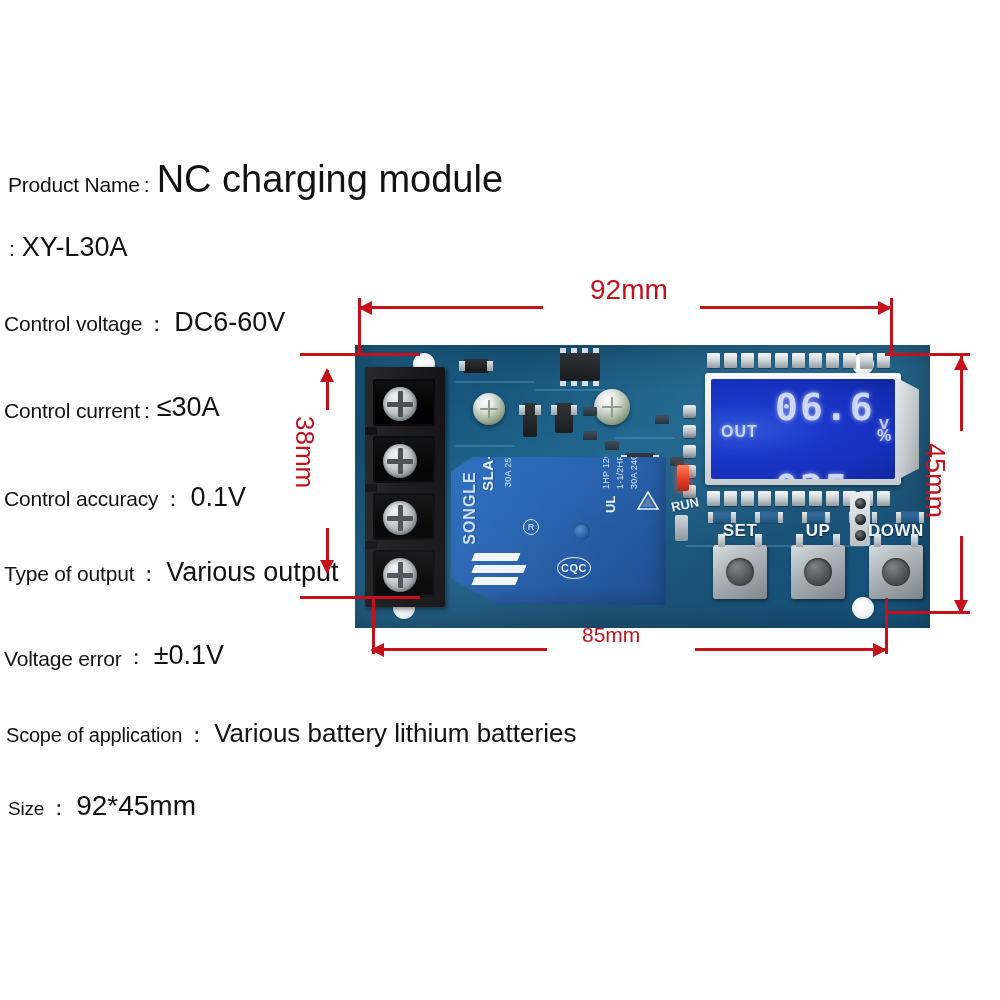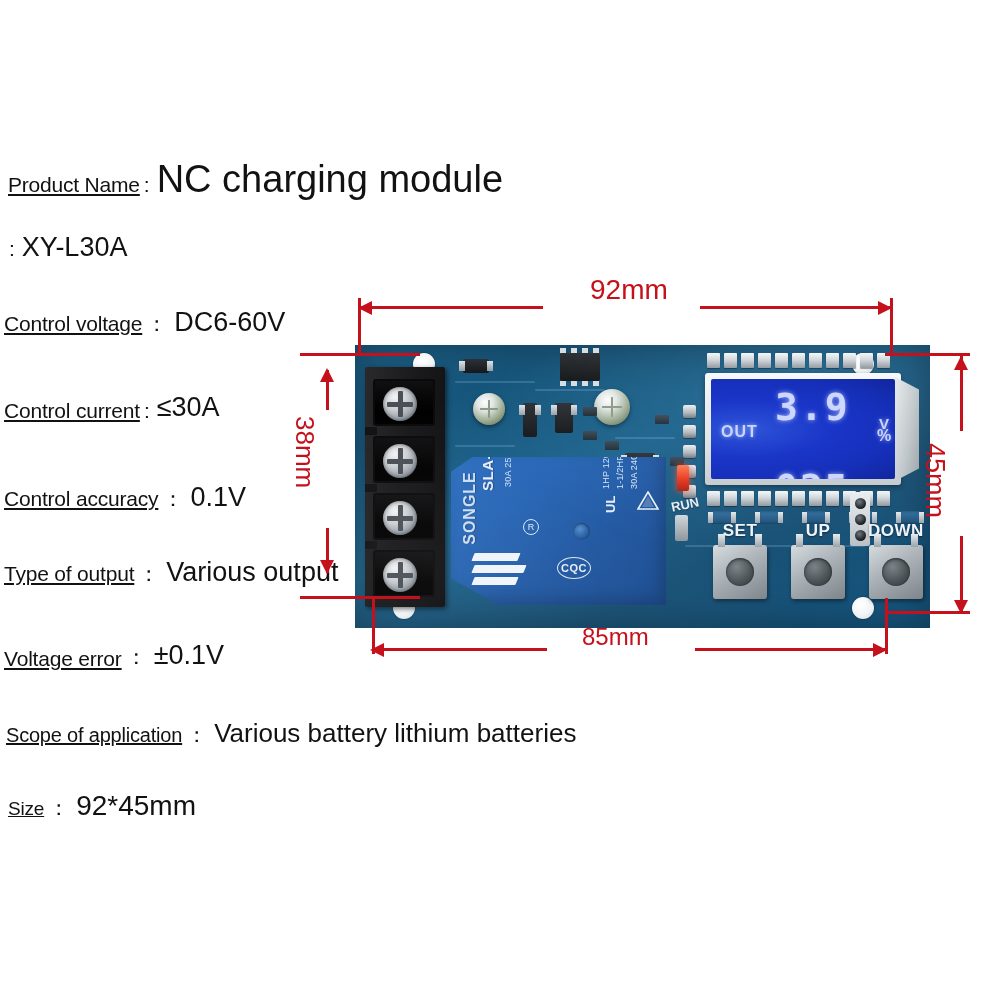--- a/index.html
+++ b/index.html
@@ -14,21 +14,21 @@
 
   
   .spec-list { position:absolute; left:0; top:0; width:700px; }
   .spec-row {
     position:absolute;
     white-space:nowrap;
     color:#121212;
     display:flex;
     align-items:baseline;
   }
-  .spec-label { font-size:21px; letter-spacing:-0.2px;text-decoration:underline; }
+  .spec-label { font-size:21px; letter-spacing:-0.2px; }
   .spec-sep   { font-size:21px; padding:0 2px 0 4px; }
   .spec-value { font-size:27px; padding-left:5px; letter-spacing:0px; }
 
   .r0 { left:8px;  top:158px; }
   .r1 { left:5px;  top:232px; }
   .r2 { left:4px;  top:307px; }
   .r3 { left:4px;  top:392px;align-items:flex-end; }
   .r4 { left:4px;  top:482px; }
   .r5 { left:4px;  top:557px; }
   .r6 { left:4px;  top:640px;align-items:flex-end; }
@@ -396,21 +396,21 @@
     position:absolute; width:0; height:0;
   }
   .arr.left  { border-top:7px solid transparent; border-bottom:7px solid transparent; border-right:14px solid #c5111b; }
   .arr.right { border-top:7px solid transparent; border-bottom:7px solid transparent; border-left:14px solid #c5111b; }
   .arr.up    { border-left:7px solid transparent; border-right:7px solid transparent; border-bottom:14px solid #c5111b; }
   .arr.down  { border-left:7px solid transparent; border-right:7px solid transparent; border-top:14px solid #c5111b; }
 
   .ext { position:absolute; background:#c5111b; }
 
   
-  .d85-lbl { position:absolute; left:282px; top:355px; font-size:24px; color:#c5111b; }
+  .d85-lbl { position:absolute; left:282px; top:355px; font-size:21px; color:#c5111b; }
   .d85-l { left:72px; top:380px; width:175px; height:3px; }
   .d85-r { left:395px; top:380px; width:190px; height:3px; }
 
   
   .d45-lbl {
     position:absolute; left:650px; top:175px;
     font-size:27px; color:#c5111b;
     transform:rotate(90deg); transform-origin:left top;
   }
   .d45-t { left:660px; top:88px;  width:3px; height:75px; }
@@ -583,21 +583,21 @@
       <span class="pin"></span>
       <span class="pin"></span>
       <span class="pin"></span>
       <span class="pin"></span>
       <span class="pin"></span>
     </div>
 
     <div class="lcd-frame">
       <div class="lcd">
         <span class="lcd-out">OUT</span>
-        <span class="seg lcd-v">3.9</span>
+        <span class="seg lcd-v">06.6</span>
         <span class="lcd-vu">V</span>
         <span class="seg lcd-p">025</span>
         <span class="lcd-pu">%</span>
       </div>
     </div>
 
     <div class="pinrow bot">
       <span class="pin"></span>
       <span class="pin"></span>
       <span class="pin"></span>

